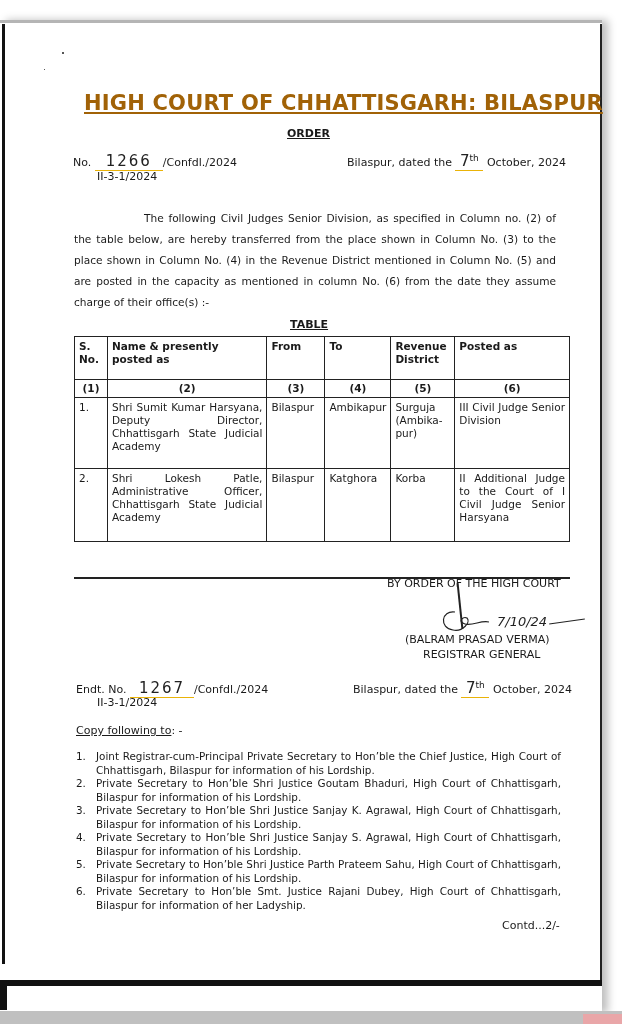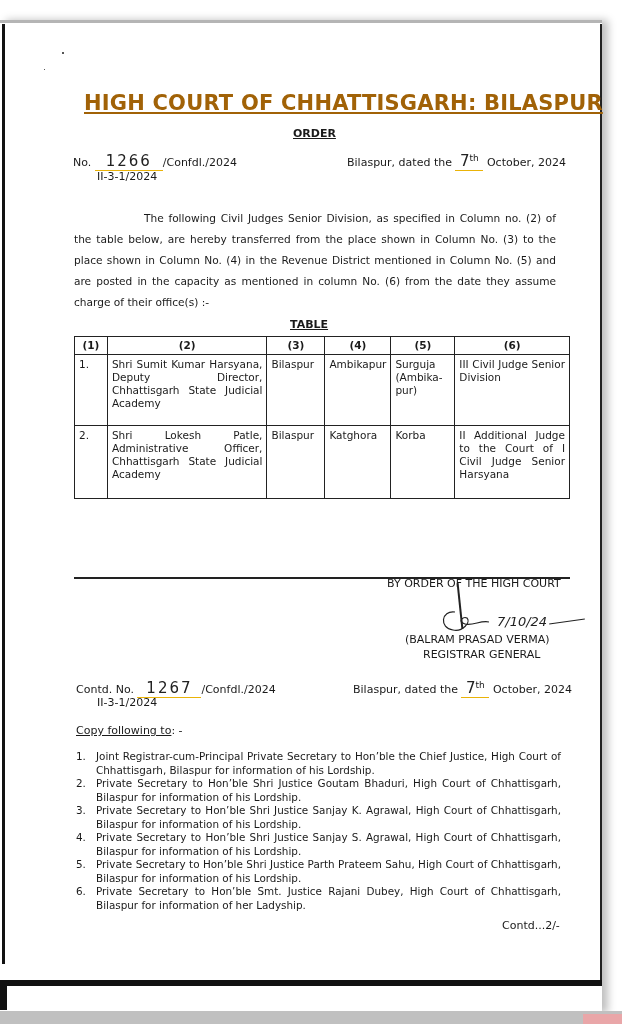--- a/index.html
+++ b/index.html
@@ -21,21 +21,21 @@
   .bottom-corner { position: absolute; left: 0; top: 980px; width: 7px; height: 30px; background: #111; }
   .gray-strip { position: absolute; left: 0; top: 1011px; width: 622px; height: 13px; background: #c0c0c0; }
   .pink-patch { position: absolute; left: 583px; top: 1014px; width: 39px; height: 10px; background: #e9a6a8; }
   .dot { position: absolute; width: 2px; height: 2px; background: #555; }
 
   .abs { position: absolute; white-space: nowrap; }
   .title {
     left: 84px; top: 91px; font-size: 21px; font-weight: bold;
     text-decoration: underline; letter-spacing: 0.2px; color: #a16207;
   }
-  .order { left: 293px; top: 127px; font-size: 11px; font-weight: bold; text-decoration: underline; }
+  .order { left: 287px; top: 127px; font-size: 11px; font-weight: bold; text-decoration: underline; }
   .small { font-size: 11px; }
   .hand { font-family: "DejaVu Sans", sans-serif; font-size: 15px; letter-spacing: 2px; color: #222; }
   .blank-line { display: inline-block; border-bottom: 1px solid #eab308; text-align: center; }
   sup.hs { font-size: 9px; }
 
   .para {
     position: absolute; left: 74px; top: 208px; width: 482px;
     font-size: 10.6px; line-height: 21px; text-align: justify;
   }
   .para .indent { display: inline-block; width: 70px; }
@@ -94,20 +94,28 @@
 <table class="tr">
   <colgroup>
     <col style="width:33px">
       <col style="width:160px">
       <col style="width:58px">
       <col style="width:66px">
       <col style="width:64px">
       <col style="width:115px">
   </colgroup>
   <tbody>
+      <tr>
+    <th>S. No.</th>
+    <th>Name &amp; presently posted as</th>
+    <th>From</th>
+    <th>To</th>
+    <th>Revenue District</th>
+    <th>Posted as</th>
+  </tr>
   <tr class="nums">
     <td>(1)</td>
     <td>(2)</td>
     <td>(3)</td>
     <td>(4)</td>
     <td>(5)</td>
     <td>(6)</td>
   </tr>
   <tr class="row1">
     <td>1.</td>
@@ -133,21 +141,21 @@
 <div class="sig-line"></div>
 <svg class="abs" style="left:437px;top:608px;" width="60" height="28" viewBox="0 0 60 28">
   <path d="M18 4 C4 2 2 20 16 22 C26 24 34 14 30 10 C26 8 20 14 28 16 C36 18 44 12 52 14" fill="none" stroke="#222" stroke-width="1.2"></path>
 </svg>
 <div class="abs" style="left:497px;top:614px;font-size:13px;font-style:italic;color:#222;">7/10/24</div>
 <div class="abs" style="left:549px;top:621px;width:36px;height:1px;background:#222;transform:rotate(-8deg);"></div>
 <div class="abs small" style="left:405px;top:633px;">(BALRAM PRASAD VERMA)</div>
 <div class="abs small" style="left:423px;top:648px;">REGISTRAR GENERAL</div>
 
 <div class="abs small" style="left:76px;top:679px;">
-  <span>Contd. No.</span>
+  <span>Endt. No.</span>
   <span class="blank-line" style="width:64px;"><span class="hand">1267</span></span><span>/Confdl./2024</span>
 </div>
 <div class="abs small" style="left:97px;top:696px;">II-3-1/2024</div>
 <div class="abs small" style="left:353px;top:679px;">
   <span>Bilaspur, dated the</span>
   <span class="blank-line" style="width:28px;"><span class="hand" style="letter-spacing:0;">7</span><sup class="hs">th</sup></span>
   <span>October, 2024</span>
 </div>
 
 <div class="abs small" style="left:76px;top:724px;">

